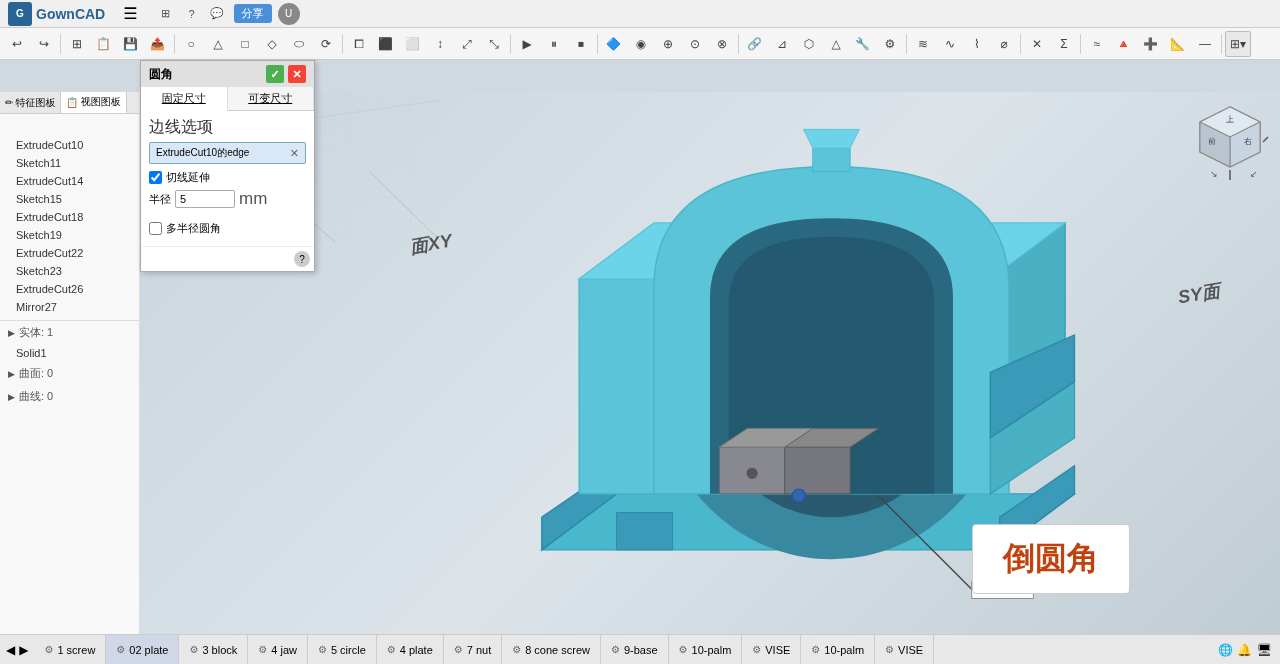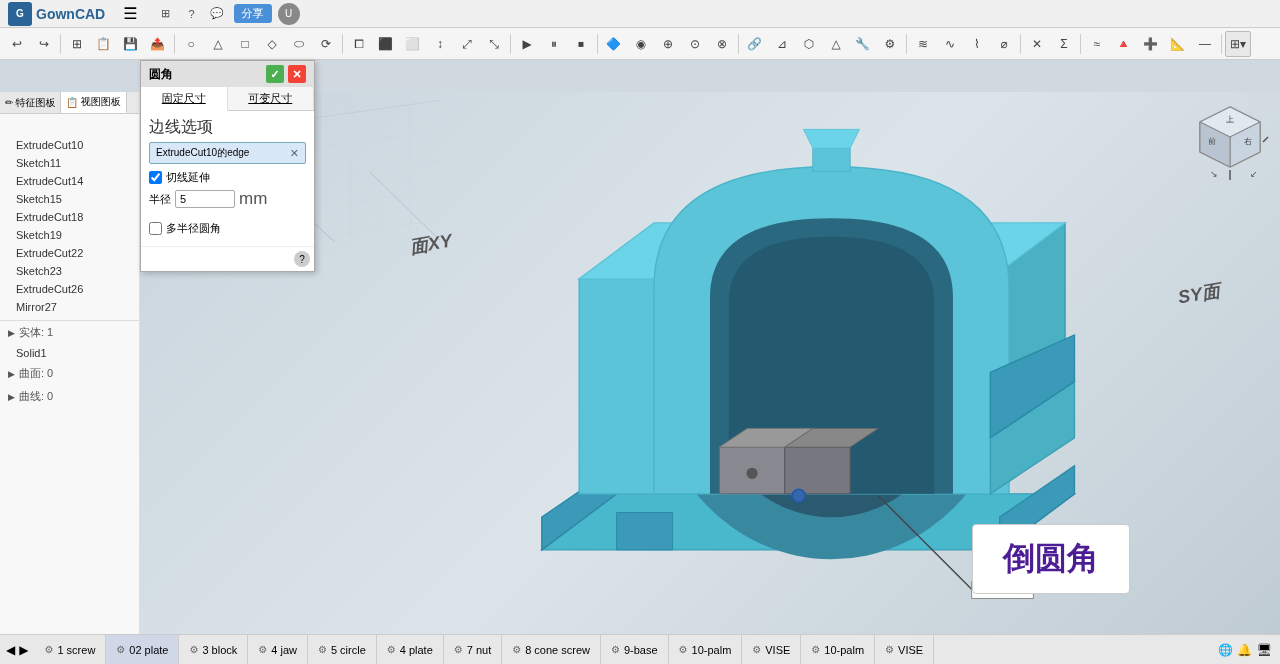--- a/index.html
+++ b/index.html
@@ -173,21 +173,21 @@
     #big-label {
       position: absolute;
       right: 150px;
       bottom: 40px;
       background: white;
       border: 1px solid #ccc;
       border-radius: 4px;
       padding: 12px 30px;
       font-size: 32px;
       font-weight: bold;
-      color: #4c1d95;
+      color: #c2410c;
     }
 
     
     #nav-cube {
       position: absolute;
       top: 10px;
       right: 10px;
       width: 80px;
       height: 80px;
     }

